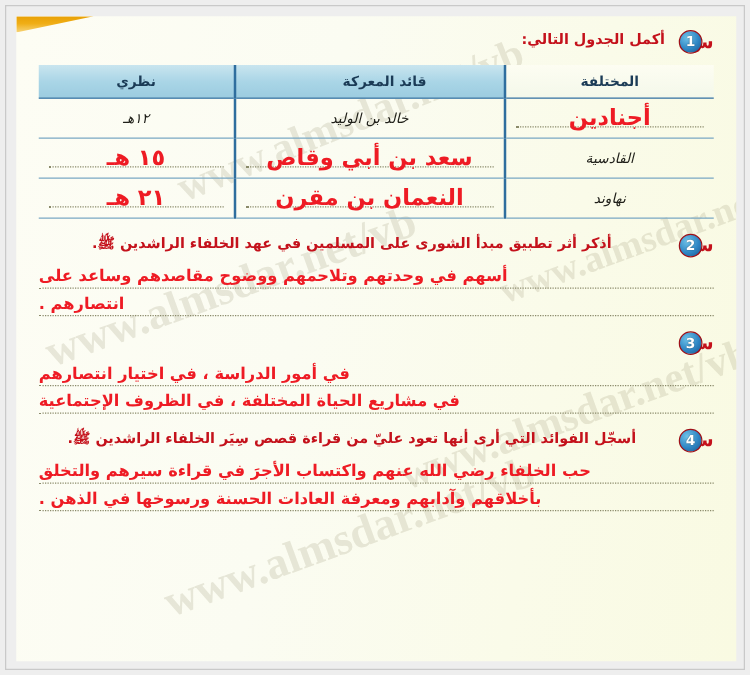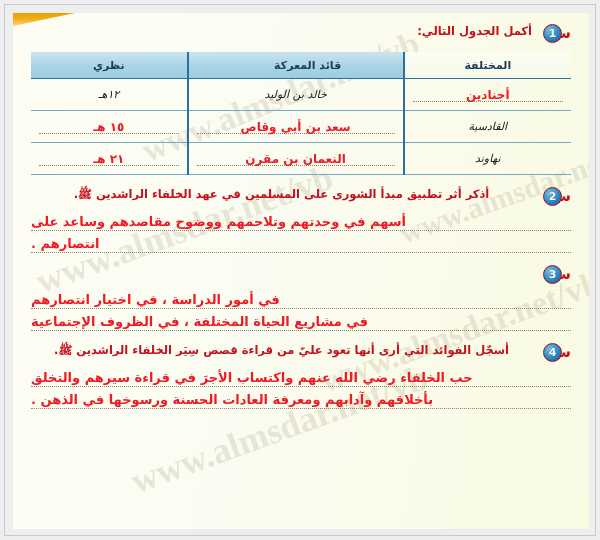--- a/index.html
+++ b/index.html
@@ -208,21 +208,21 @@
     left: 0; right: 0;
     bottom: 4px;
     border-bottom: 1px dotted #8a8a6a;
   }
   .fill .hand {
     position: absolute;
     left: 0; right: 0;
     bottom: 4px;
     text-align: center;
     color: #ee1b24;
-    font-size: 12px;
+    font-size: 18px;
     font-weight: bold;
     line-height: 14px;
     font-family: "DejaVu Sans", sans-serif;
   }
   .plain-cell { font-size: 11px; font-style: italic; }
   .q-gap-md { height: 11px; }
 </style>
 </head>
 <body>
 

